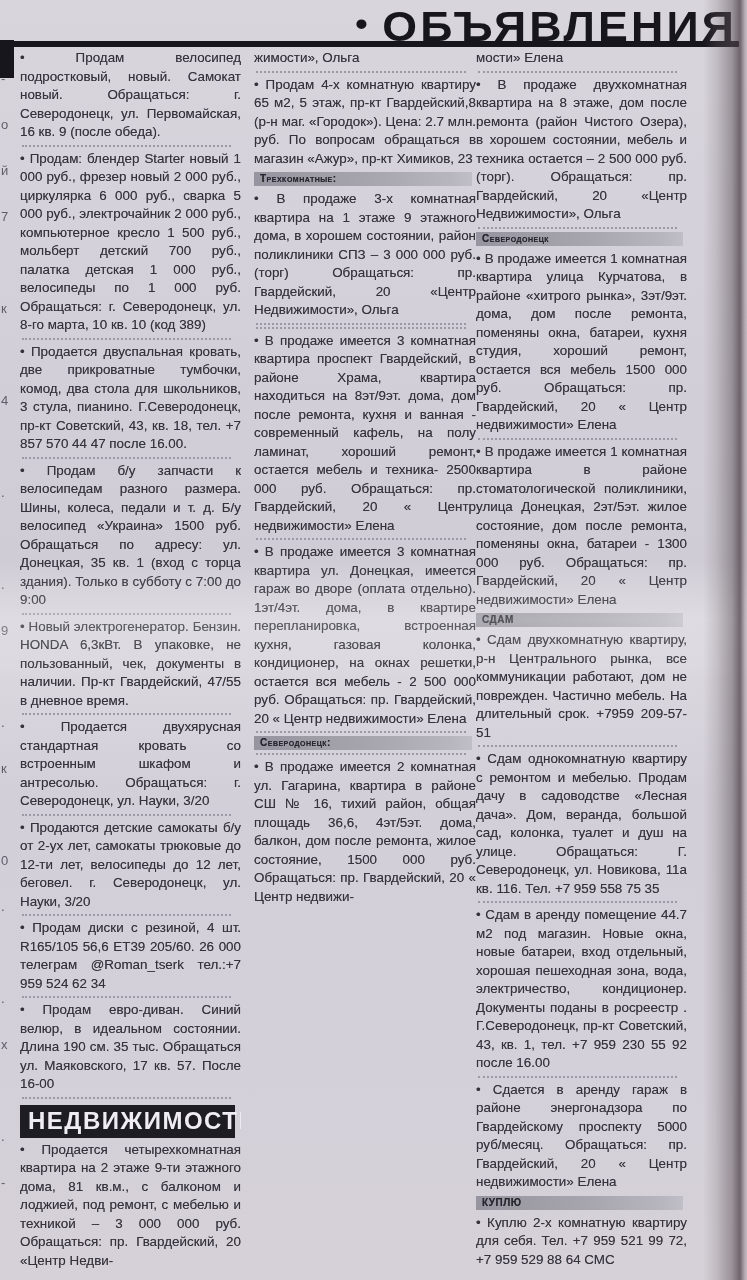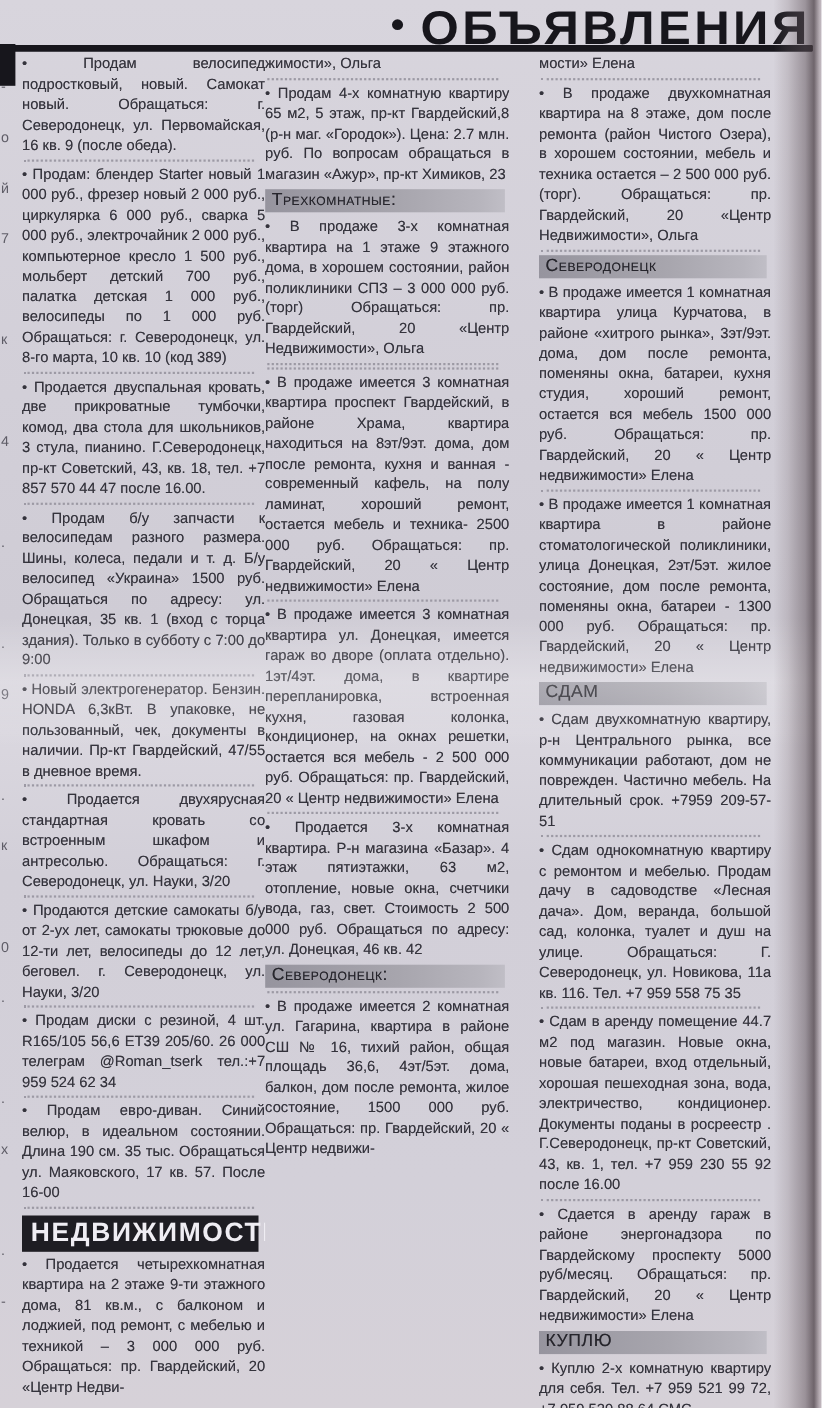--- a/index.html
+++ b/index.html
@@ -17,30 +17,30 @@
   .masthead{position:absolute;top:2px;left:0;width:737px;text-align:right;
     color:var(--rule);font-size:43px;font-weight:bold;letter-spacing:3px;
     transform:scaleX(1.04);transform-origin:right;white-space:nowrap;}
   .masthead .dot{font-size:34px;vertical-align:6px;margin-right:14px;letter-spacing:0;}
   .top-rule{position:absolute;left:8px;top:41px;width:731px;height:6px;background:var(--rule);border-radius:1px;}
   .corner-stub{position:absolute;left:0;top:40px;width:14px;height:38px;background:var(--rule);}
   .edge-strip{position:absolute;left:1px;top:56px;width:12px;color:rgba(55,54,64,0.75);
     font-size:13px;line-height:46px;text-align:left;overflow:hidden;height:1220px;}
   .cols{position:absolute;left:20px;top:48px;width:694px;height:1232px;display:flex;overflow:hidden;}
   .col{overflow:hidden;color:var(--ink);}
-  .col1{width:221px;}
-  .col2{width:222px;margin-right:27px;}
+  .col1{width:221px;margin-right:13px;}
+  .col2{width:222px;}
   .col3{width:211px;}
   .ad{margin:0;padding:1px 0;font-size:13.4px;line-height:18.5px;text-align:justify;
     color:var(--ink);text-shadow:0 0 0.5px rgba(52,51,60,0.55);}
   .divider{border-top:2px dotted #9c99a4;margin:2px 10px 2px 2px;height:0;}
   .section-dark{background:var(--sec-bg);color:var(--sec-fg);font-weight:bold;font-size:24px;
     letter-spacing:1.5px;padding:2px 8px 3px 8px;margin:6px 6px 2px 0;}
   .subsection{background:linear-gradient(90deg,#96949e,#a7a5ad 55%,#b7b5bd 90%,#c0bec6);
-    color:var(--sub-fg);font-weight:normal;font-size:16px;font-variant:small-caps;
+    color:var(--sub-fg);font-weight:bold;font-size:10px;font-variant:small-caps;
     letter-spacing:0.5px;padding:1px 6px 2px 6px;margin:3px 4px 3px 0;
     text-shadow:0 0 0.5px rgba(38,37,44,0.6);}
 </style>
 </head>
 <body>
 
 <div class="page">
   <div class="masthead"><span class="dot">•</span><span>ОБЪЯВЛЕНИЯ</span></div>
   <div class="top-rule"></div>
   <div class="corner-stub"></div>
@@ -100,21 +100,20 @@
         <div class="divider"></div>
         <p class="ad">• Продам 4-х комнатную квартиру 65 м2, 5 этаж, пр-кт Гвардейский,8 (р-н маг. «Городок»). Цена: 2.7 млн. руб. По вопросам обращаться в магазин «Ажур», пр-кт Химиков, 23</p>
         <div class="subsection">Трехкомнатные:</div>
         <p class="ad">• В продаже 3-х комнатная квартира на 1 этаже 9 этажного дома, в хорошем состоянии, район поликлиники СПЗ – 3 000 000 руб. (торг) Обращаться: пр. Гвардейский, 20 «Центр Недвижимости», Ольга</p>
         <div class="divider"></div>
         <div class="divider"></div>
         <p class="ad">• В продаже имеется 3 комнатная квартира проспект Гвардейский, в районе Храма, квартира находиться на 8эт/9эт. дома, дом после ремонта, кухня и ванная - современный кафель, на полу ламинат, хороший ремонт, остается мебель и техника- 2500 000 руб. Обращаться: пр. Гвардейский, 20 « Центр недвижимости» Елена</p>
         <div class="divider"></div>
         <p class="ad">• В продаже имеется 3 комнатная квартира ул. Донецкая, имеется гараж во дворе (оплата отдельно). 1эт/4эт. дома, в квартире перепланировка, встроенная кухня, газовая колонка, кондиционер, на окнах решетки, остается вся мебель - 2 500 000 руб. Обращаться: пр. Гвардейский, 20 « Центр недвижимости» Елена</p>
         <div class="divider"></div>
-        <p class="ad">• Продается 3-х комнатная квартира. Р-н магазина «Базар». 4 этаж пятиэтажки, 63 м2, отопление, новые окна, счетчики вода, газ, свет. Стоимость 2 500 000 руб. Обращаться по адресу: ул. Донецкая, 46 кв. 42</p>
         <div class="subsection">Северодонецк:</div>
         <div class="divider"></div>
         <p class="ad">• В продаже имеется 2 комнатная ул. Гагарина, квартира в районе СШ № 16, тихий район, общая площадь 36,6, 4эт/5эт. дома, балкон, дом после ремонта, жилое состояние, 1500 000 руб. Обращаться: пр. Гвардейский, 20 « Центр недвижи-</p>
       </div>
     <div class="col col3">
         <p class="ad">мости» Елена</p>
         <div class="divider"></div>
         <p class="ad">• В продаже двухкомнатная квартира на 8 этаже, дом после ремонта (район Чистого Озера), в хорошем состоянии, мебель и техника остается – 2 500 000 руб. (торг). Обращаться: пр. Гвардейский, 20 «Центр Недвижимости», Ольга</p>
         <div class="divider"></div>
         <div class="subsection">Северодонецк</div>

